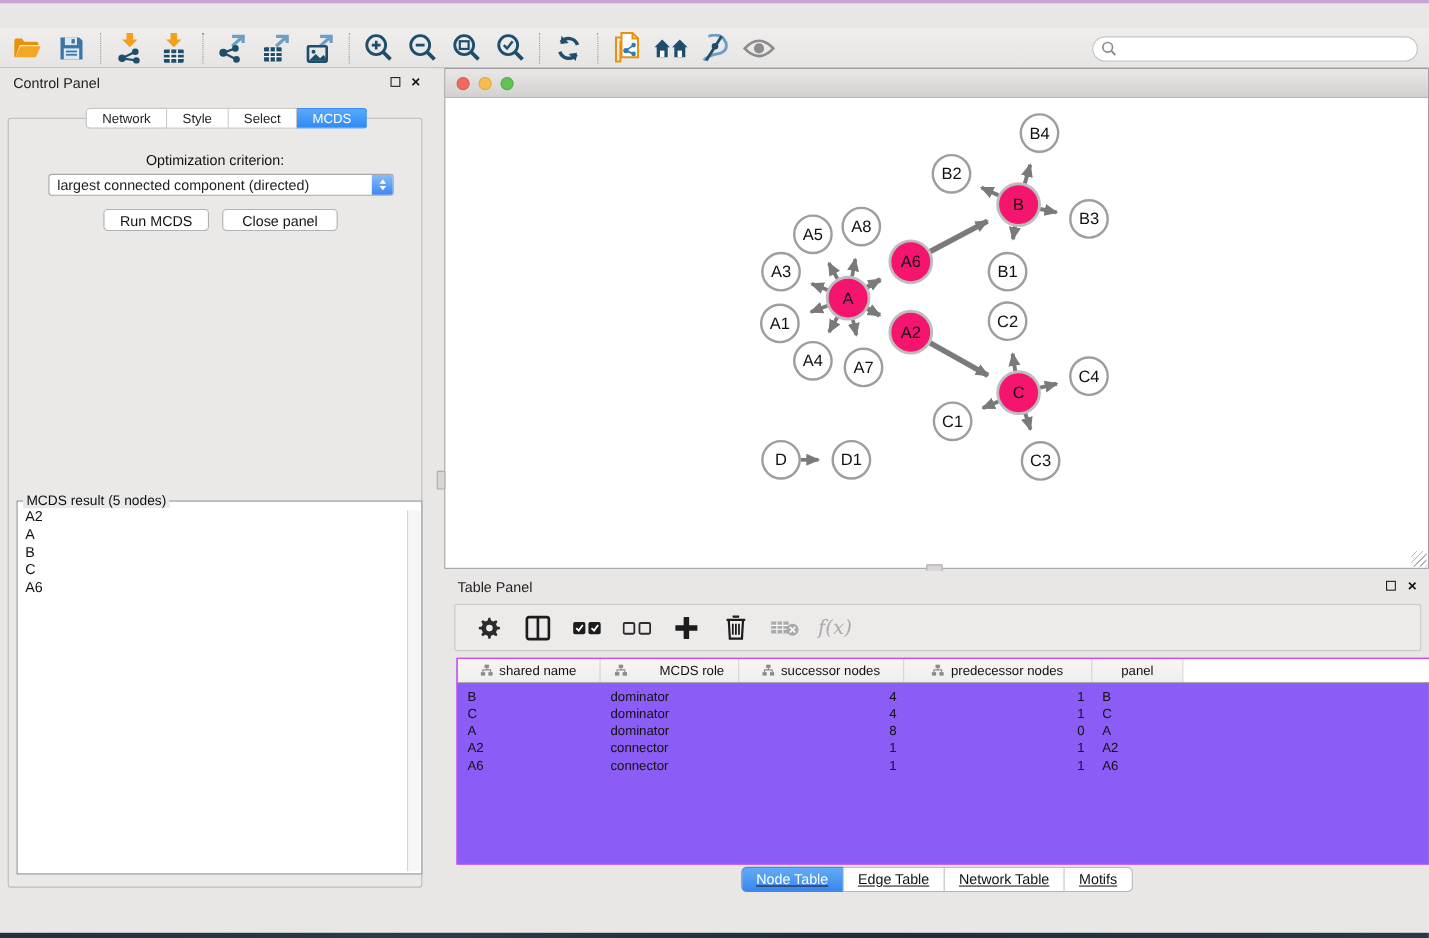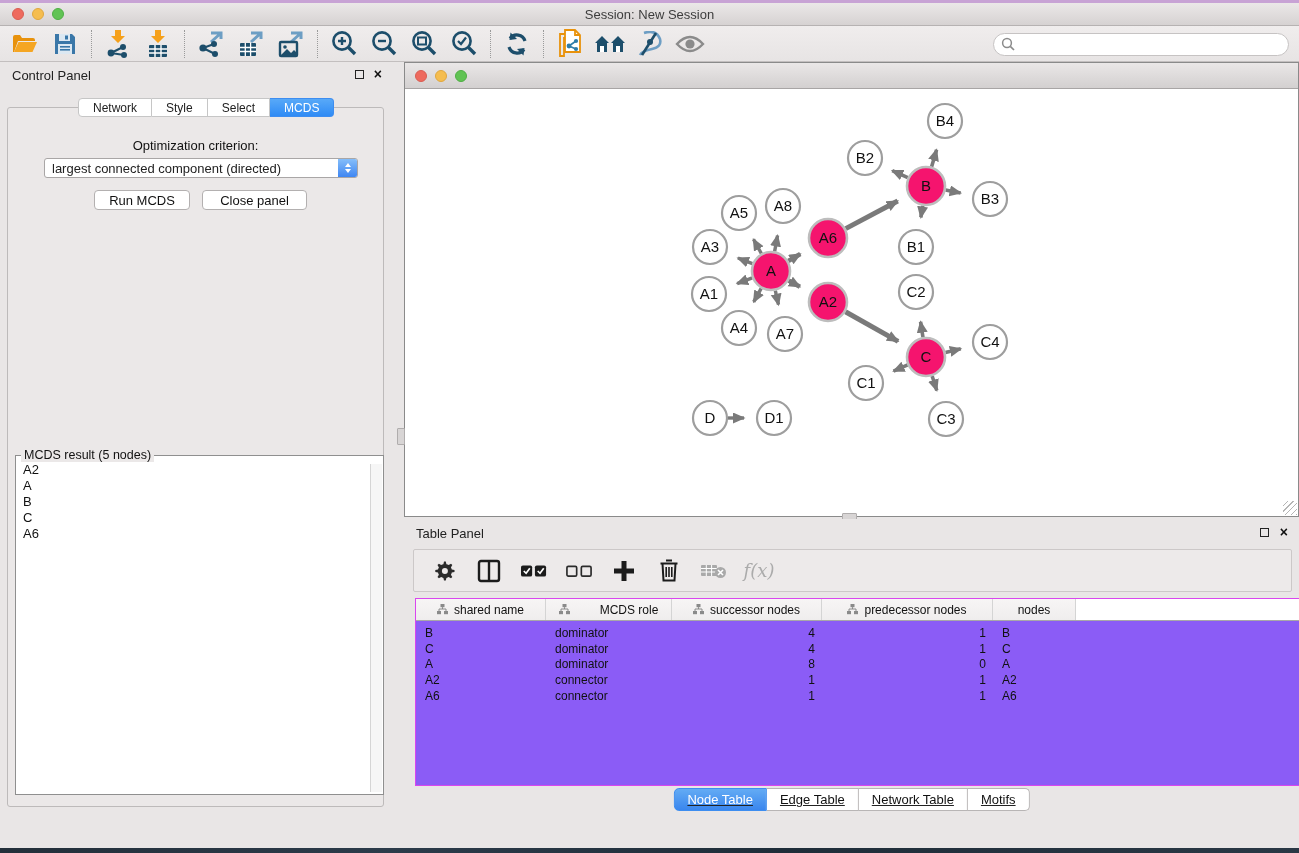--- a/index.html
+++ b/index.html
@@ -120,28 +120,20 @@
   .desktop-strip-bottom { position:absolute; left:0; top:848px; width:100%; height:5px;
     background:linear-gradient(90deg,#232f3a,#2c3b4a 30%,#1f2d39 60%,#2a3845); }
 </style>
 </head>
 <body>
 
 <div class="app">
 
   <div class="desktop-strip-top"></div>
 
-  <div class="titlebar">
-    <div class="tl-dots">
-      <div class="tl red"></div>
-      <div class="tl yellow"></div>
-      <div class="tl green"></div>
-    </div>
-    <div class="title-text">Session: New Session</div>
-  </div>
 
   <div class="toolbar">
     <div class="tb-btn">
       <svg width="28" height="24" viewBox="0 0 28 24">
           <path d="M2 20 L2 5 Q2 3 4 3 L9 3 L11 6 L22 6 Q24 6 24 8 L24 9 L7 9 L3 20 Z" fill="#e8920c"></path>
           <path d="M3 20 L7.5 10 L26 10 L21.5 20 Z" fill="#f5a623"></path>
         </svg>
     </div>
     <div class="tb-btn">
       <svg width="24" height="24" viewBox="0 0 24 24">
@@ -541,21 +533,21 @@
               <g fill="#8a8a8a">
                 <rect x="3.5" y="0" width="4" height="3.2"></rect>
                 <rect x="0" y="7" width="4" height="3.2"></rect>
                 <rect x="7" y="7" width="4" height="3.2"></rect>
               </g>
               <path d="M5.5 3.2 V5 M2 7 V5 H9 V7" stroke="#8a8a8a" fill="none" stroke-width="1"></path>
             </svg>
             <span>predecessor nodes</span>
           </div>
           <div class="th c4">
-            <span>nodes</span>
+            <span>panel</span>
           </div>
           <div class="th cf" style="background: rgb(255, 255, 255); border-right: none;"></div>
         </div>
       <div class="tbl-body" id="tbl-body">
           <div class="tr">
             <div class="td c0 l">B</div>
             <div class="td c1 l">dominator</div>
             <div class="td c2 r">4</div>
             <div class="td c3 r">1</div>
             <div class="td c4 l">B</div>

